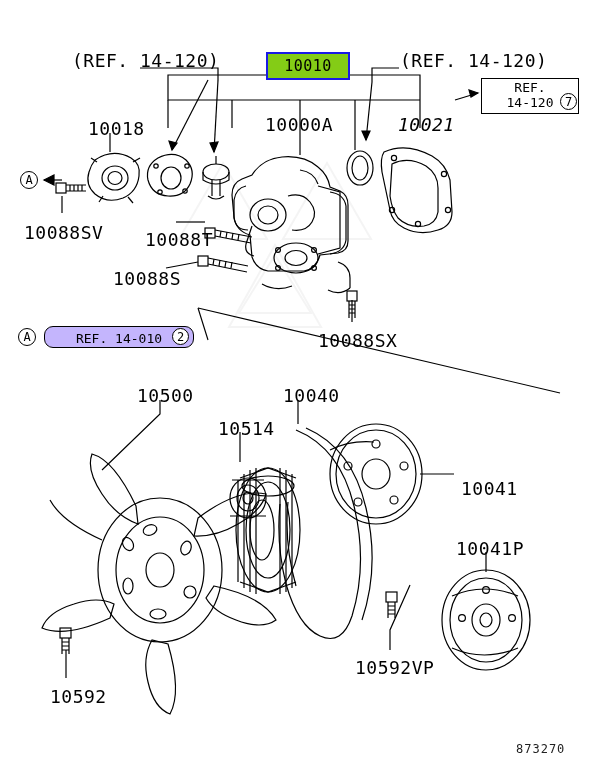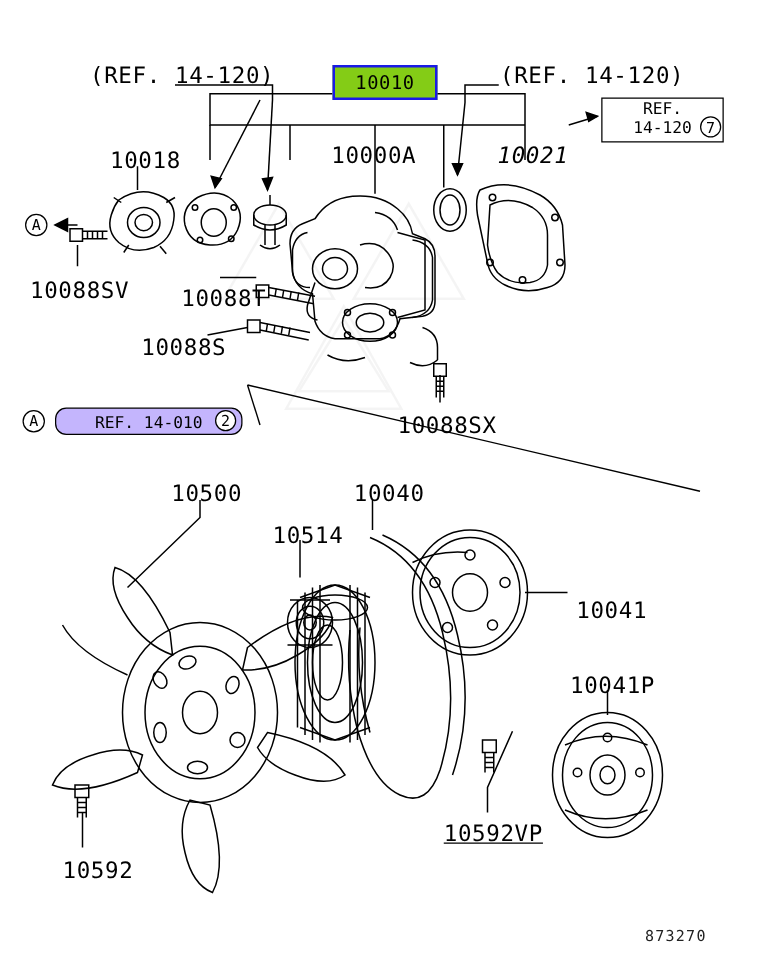--- a/index.html
+++ b/index.html
@@ -324,16 +324,16 @@
 <div class="lbl" style="left:398px;top:114px;font-style:italic;">10021</div>
 <div class="lbl" style="left:24px;top:222px;">10088SV</div>
 <div class="lbl" style="left:129px;top:229px;margin-left:16px;">10088T</div>
 <div class="lbl" style="left:113px;top:268px;">10088S</div>
 <div class="lbl" style="left:318px;top:330px;">10088SX</div>
 <div class="lbl" style="left:137px;top:385px;">10500</div>
 <div class="lbl" style="left:218px;top:418px;">10514</div>
 <div class="lbl" style="left:283px;top:385px;">10040</div>
 <div class="lbl" style="left:461px;top:478px;">10041</div>
 <div class="lbl" style="left:456px;top:538px;">10041P</div>
-<div class="lbl" style="left:355px;top:657px;text-decoration:underline;">10592VP</div>
+<div class="lbl" style="left:355px;top:657px;">10592VP</div>
 <div class="lbl" style="left:50px;top:686px;">10592</div>
 
 <div class="lbl code" style="left:516px;top:742px;">873270</div>
 
 </body></html>

